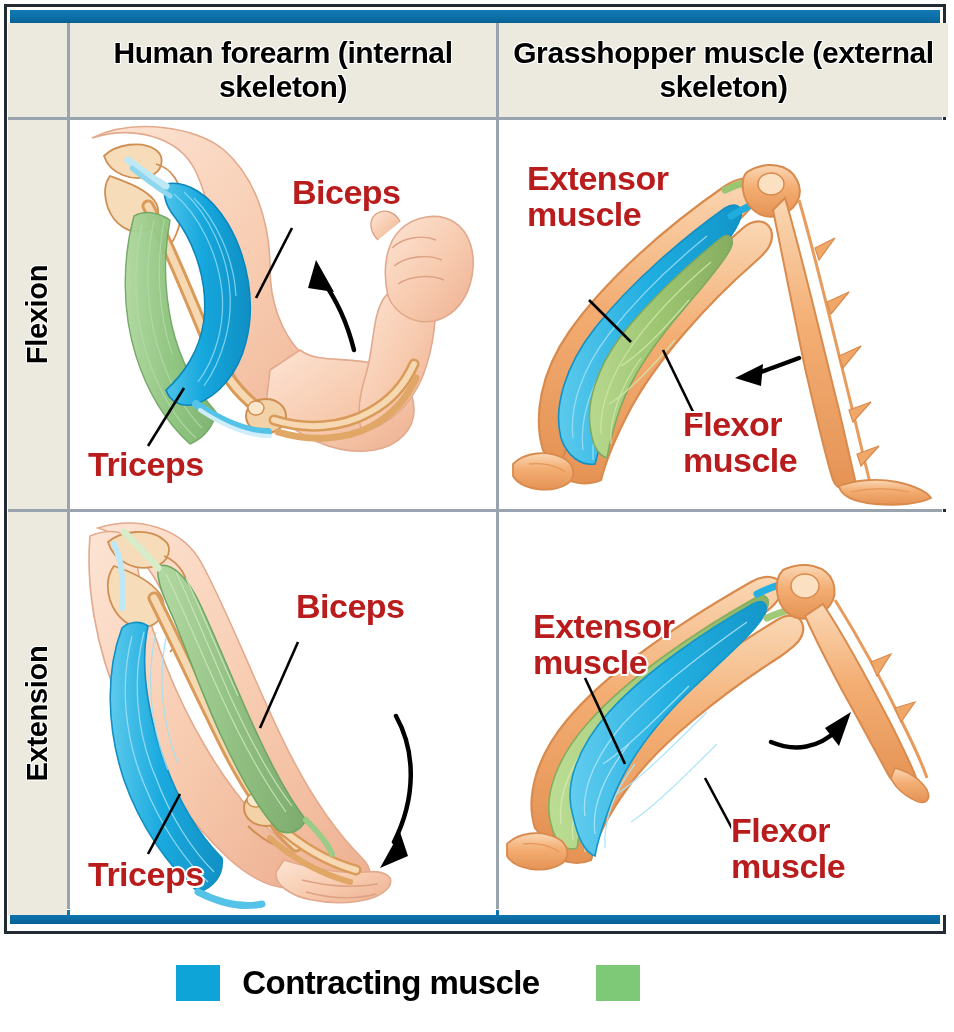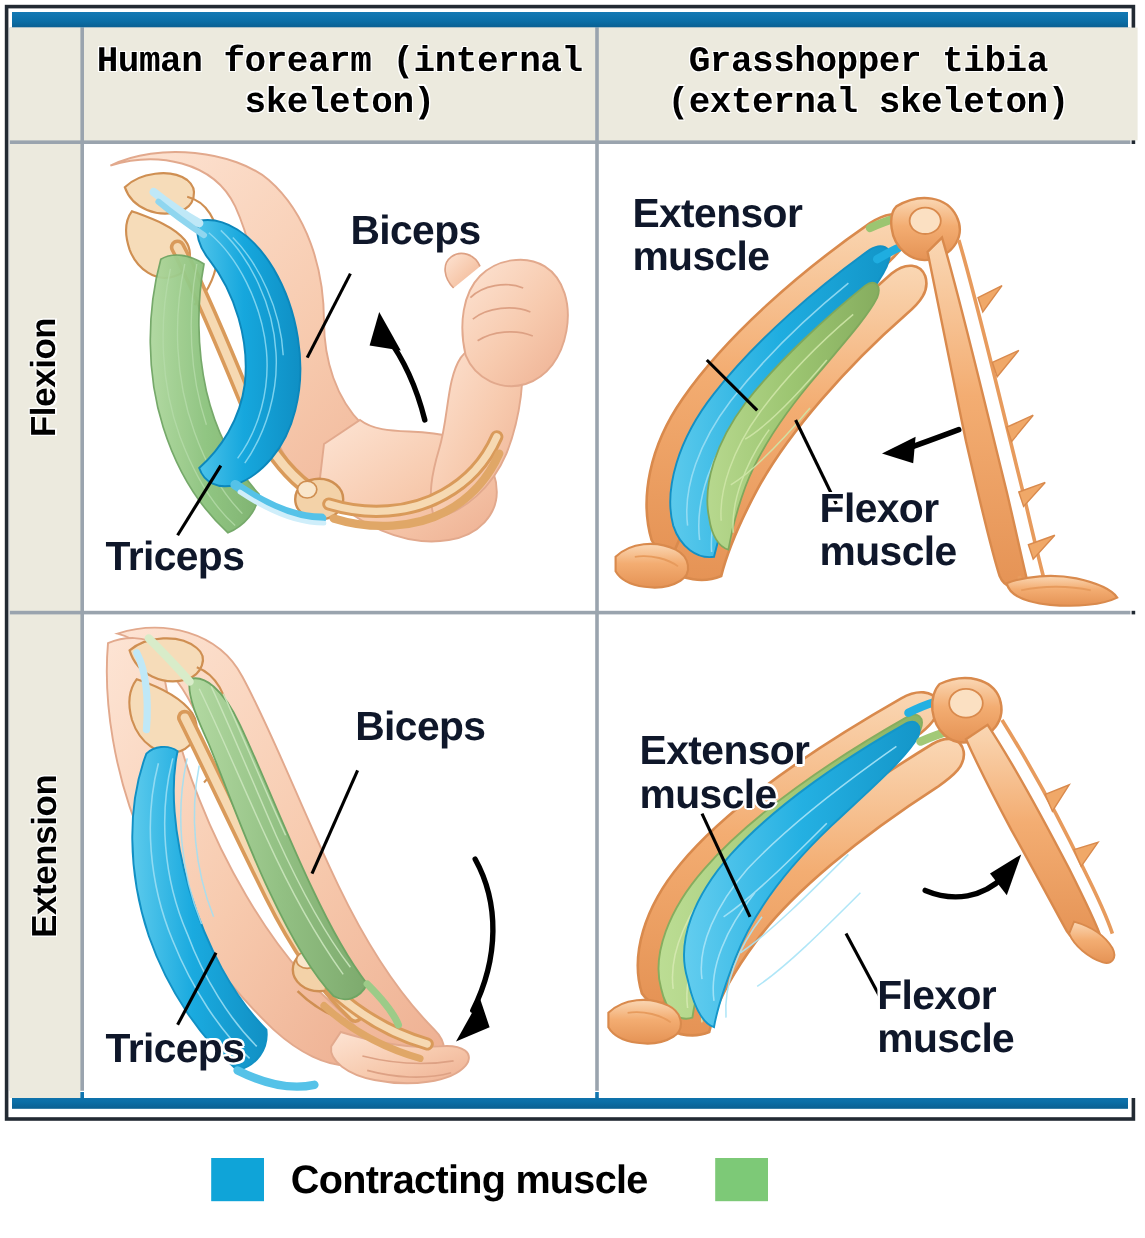--- a/index.html
+++ b/index.html
@@ -37,32 +37,31 @@
     box-sizing:border-box;
   }
   .cell{background:#ffffff;position:relative;overflow:hidden;}
   .beige{background:#eceade;}
 
   .colhead{
     display:flex;align-items:center;justify-content:center;text-align:center;
     font-weight:bold;font-size:30px;line-height:1.12;color:#000;
     letter-spacing:-0.4px;
     text-shadow:1px 1px 0 #fff,-1px -1px 0 #fff,1px -1px 0 #fff,-1px 1px 0 #fff;
-    font-family:Liberation Mono, monospace;
   }
   .rowhead{display:flex;align-items:center;justify-content:center;}
   .rowhead span{
     transform:rotate(-90deg);white-space:nowrap;
     font-weight:bold;font-size:29px;color:#000;letter-spacing:-0.3px;
     text-shadow:1px 1px 0 #fff,-1px -1px 0 #fff,1px -1px 0 #fff,-1px 1px 0 #fff;
   }
 
   
   .lbl{
-    position:absolute;font-weight:bold;color:#0f172a;line-height:1.06;
+    position:absolute;font-weight:bold;color:#b91c1c;line-height:1.06;
     letter-spacing:-0.5px;white-space:pre-line;
     text-shadow:
       2px 0 0 #fff,-2px 0 0 #fff,0 2px 0 #fff,0 -2px 0 #fff,
       1.5px 1.5px 0 #fff,-1.5px 1.5px 0 #fff,1.5px -1.5px 0 #fff,-1.5px -1.5px 0 #fff;
   }
   .lbl.big{font-size:34px;}
 
   svg.art{position:absolute;left:0;top:0;width:100%;height:100%;display:block;}
 
   
@@ -86,21 +85,21 @@
   <div class="bar-top"></div>
   <div class="bar-bottom"></div>
 
   <div class="tbl">
 
     <div class="cell beige"></div>
 
     <div class="cell beige colhead">Human forearm
 (internal skeleton)</div>
 
-    <div class="cell beige colhead">Grasshopper tibia
+    <div class="cell beige colhead">Grasshopper muscle
 (external skeleton)</div>
 
     <div class="cell beige rowhead">
       <span>Flexion</span>
     </div>
 
     <div class="cell">
       <svg class="art" viewBox="0 0 426 389">
         <defs>
           <linearGradient id="skinA" x1="0" y1="0" x2="1" y2="1">

